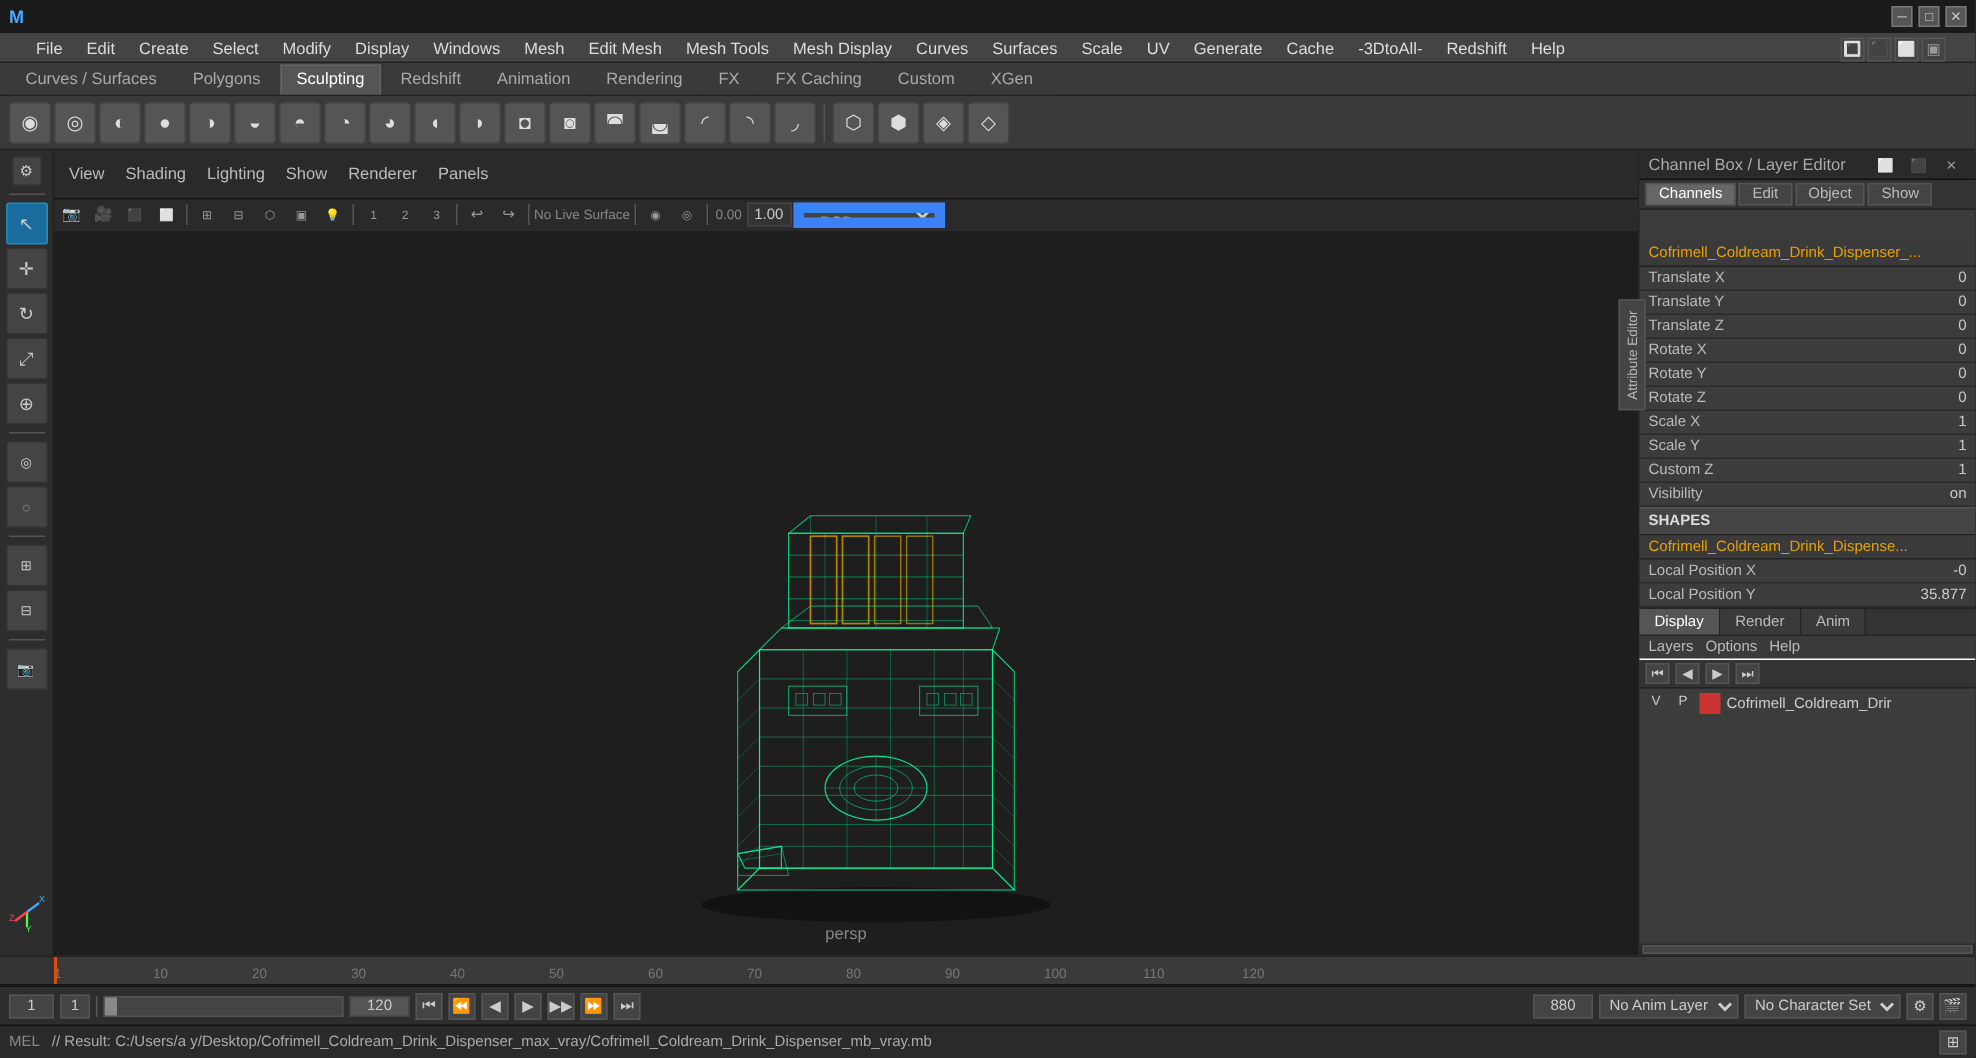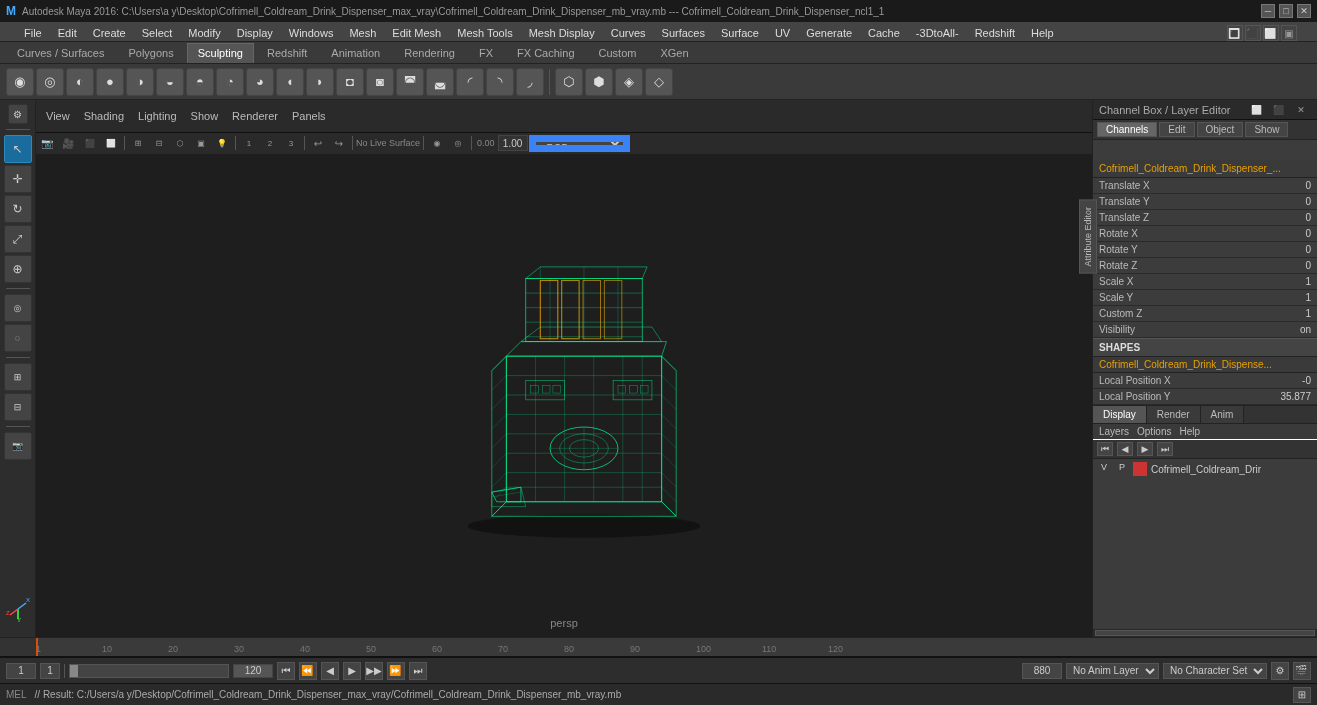--- a/index.html
+++ b/index.html
@@ -163,21 +163,21 @@
       font-size: 11px;
       color: #bbb;
       cursor: pointer;
     }
 
     #viewport-inner {
       width: 100%;
       height: calc(100% - 22px);
       position: relative;
       display: flex;
-      align-items: center;
+      align-items: flex-end;
       justify-content: center;
       padding-left: 40px;
     }
 
     
     #mesh-svg {
       width: 380px;
       height: 330px;
     }
 
@@ -472,21 +472,20 @@
       color: #bbb;
       cursor: pointer;
     }
   </style>
 </head>
 <body>
 
 <div id="title-bar">
   <div class="title-left">
     <span style="color:#4af;font-weight:bold;font-size:12px;">M</span>
-    <span style="font-size:10px;color:#999;overflow:hidden;white-space:nowrap;max-width:1200px;">Autodesk Maya 2016: C:\Users\a y\Desktop\Cofrimell_Coldream_Drink_Dispenser_max_vray\Cofrimell_Coldream_Drink_Dispenser_mb_vray.mb --- Cofrimell_Coldream_Drink_Dispenser_ncl1_1</span>
   </div>
   <div class="win-controls">
     <div class="win-btn">─</div>
     <div class="win-btn">□</div>
     <div class="win-btn">✕</div>
   </div>
 </div>
 
 <div id="menu-bar">
   <div class="menu-item">File</div>
@@ -495,21 +494,21 @@
   <div class="menu-item">Select</div>
   <div class="menu-item">Modify</div>
   <div class="menu-item">Display</div>
   <div class="menu-item">Windows</div>
   <div class="menu-item">Mesh</div>
   <div class="menu-item">Edit Mesh</div>
   <div class="menu-item">Mesh Tools</div>
   <div class="menu-item">Mesh Display</div>
   <div class="menu-item">Curves</div>
   <div class="menu-item">Surfaces</div>
-  <div class="menu-item">Surface</div>
+  <div class="menu-item">Scale</div>
   <div class="menu-item">UV</div>
   <div class="menu-item">Generate</div>
   <div class="menu-item">Cache</div>
   <div class="menu-item">-3DtoAll-</div>
   <div class="menu-item">Redshift</div>
   <div class="menu-item">Help</div>
   <div style="flex:1"></div>
 
   <div style="display:flex;gap:2px;align-items:center;margin-right:4px;">
     <div class="vp-icon" style="width:16px;height:16px;background:#444;border:1px solid #555;">🔳</div>

